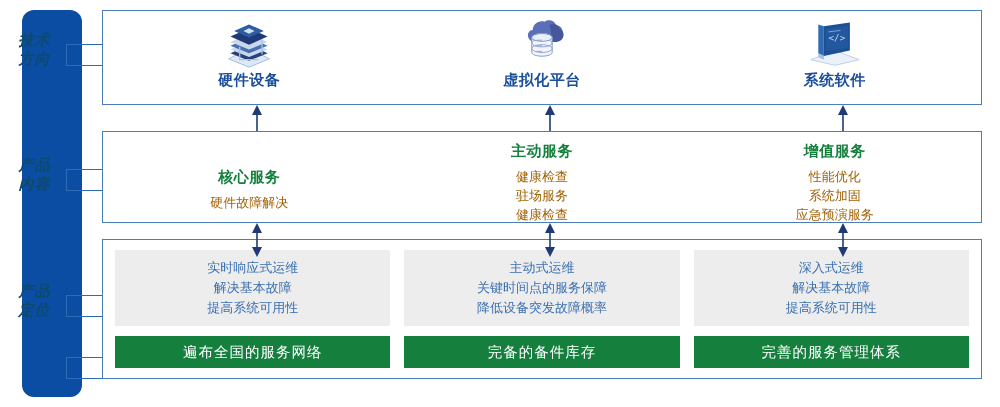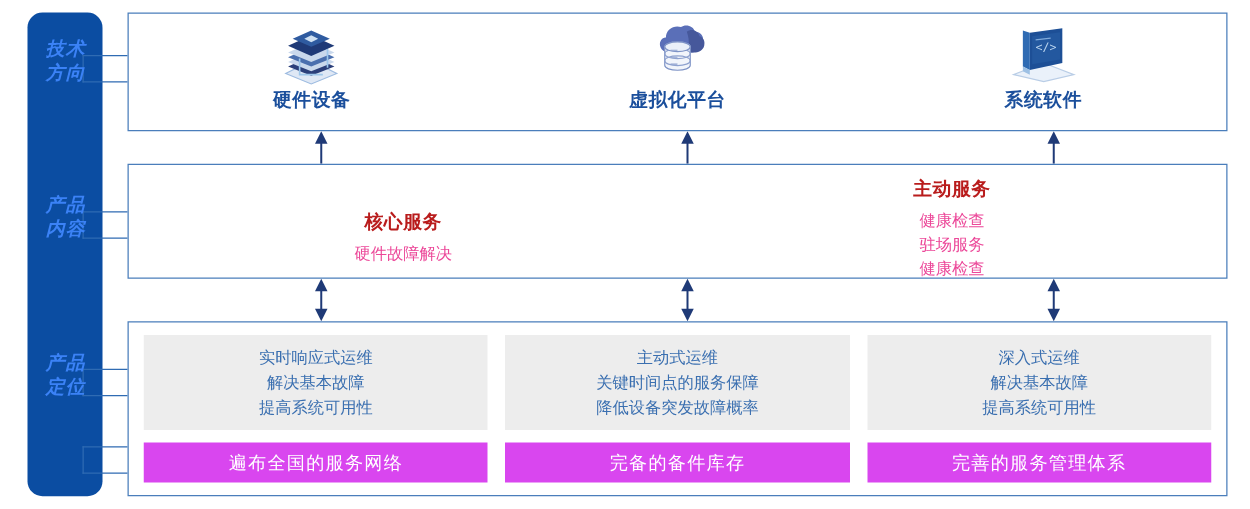--- a/index.html
+++ b/index.html
@@ -26,23 +26,23 @@
     position: absolute;
     left: 22px;
     top: 10px;
     width: 60px;
     height: 387px;
     background: #0b4da2;
     border-radius: 12px;
   }
   .side-label {
     position: absolute;
-    left: 24px;
+    left: 6px;
     width: 57px;
-    color: #3b82f6;
+    color: #0c4a6e;
     font-weight: bold;
     font-style: italic;
     font-size: 15px;
     line-height: 19px;
     text-align: center;
     letter-spacing: 1px;
     z-index: 5;
   }
   .side-label span { display: block; }
   #lbl-tech  { top: 30px; }
@@ -69,21 +69,21 @@
   .row-box {
     position: absolute;
     left: 102px;
     width: 880px;
     border: 1.5px solid #4a7ebb;
     box-sizing: border-box;
     background: #ffffff;
   }
   #row-tech { top: 10px;  height: 95px; }
   #row-prod { top: 131px; height: 92px; }
-  #row-pos  { top: 257px; height: 140px; }
+  #row-pos  { top: 239px; height: 140px; }
 
   
   .tech-grid {
     display: flex;
     width: 100%;
     height: 100%;
   }
   .tech-cell {
     flex: 1 1 0;
     display: flex;
@@ -119,27 +119,27 @@
     flex-direction: column;
     align-items: center;
     justify-content: center;
     box-sizing: border-box;
   }
   .prod-cell.top-align { justify-content: flex-start; padding-top: 10px; }
   .prod-cell.mid-align { justify-content: center; padding-top: 26px; }
   .prod-title {
     font-size: 15px;
     font-weight: bold;
-    color: #b91c1c;
+    color: #15803d;
     letter-spacing: 0.5px;
     margin-bottom: 6px;
   }
   .prod-item {
     font-size: 13px;
-    color: #ec4899;
+    color: #a16207;
     line-height: 19px;
   }
 
   
   .pos-grid {
     display: flex;
     width: 100%;
     height: 100%;
     padding: 10px 12px;
     box-sizing: border-box;
@@ -162,21 +162,21 @@
     box-sizing: border-box;
   }
   .pos-line {
     font-size: 13px;
     color: #3a6fb0;
     line-height: 20px;
   }
   .adv-btn {
     margin-top: 10px;
     height: 32px;
-    background: #d946ef;
+    background: #15803d;
     color: #ffffff;
     font-size: 14.5px;
     display: flex;
     align-items: center;
     justify-content: center;
     letter-spacing: 1px;
   }
 
   
   .arrow {
@@ -290,20 +290,26 @@
         <div class="prod-item">硬件故障解决</div>
       </div>
 
       <div class="prod-cell top-align">
         <div class="prod-title">主动服务</div>
         <div class="prod-item">健康检查</div>
         <div class="prod-item">驻场服务</div>
         <div class="prod-item">健康检查</div>
       </div>
 
+      <div class="prod-cell top-align">
+        <div class="prod-title">增值服务</div>
+        <div class="prod-item">性能优化</div>
+        <div class="prod-item">系统加固</div>
+        <div class="prod-item">应急预演服务</div>
+      </div>
 
     </div>
   </div>
 
   <svg class="arrow arrow-both" style="left:249px" viewBox="0 0 16 34">
     <line x1="8" y1="8" x2="8" y2="26" stroke="#1f3a77" stroke-width="1.6"></line>
     <polygon points="8,0 13,10 3,10" fill="#1f3a77"></polygon>
     <polygon points="8,34 13,24 3,24" fill="#1f3a77"></polygon>
   </svg>
   <svg class="arrow arrow-both" style="left:542px" viewBox="0 0 16 34">

